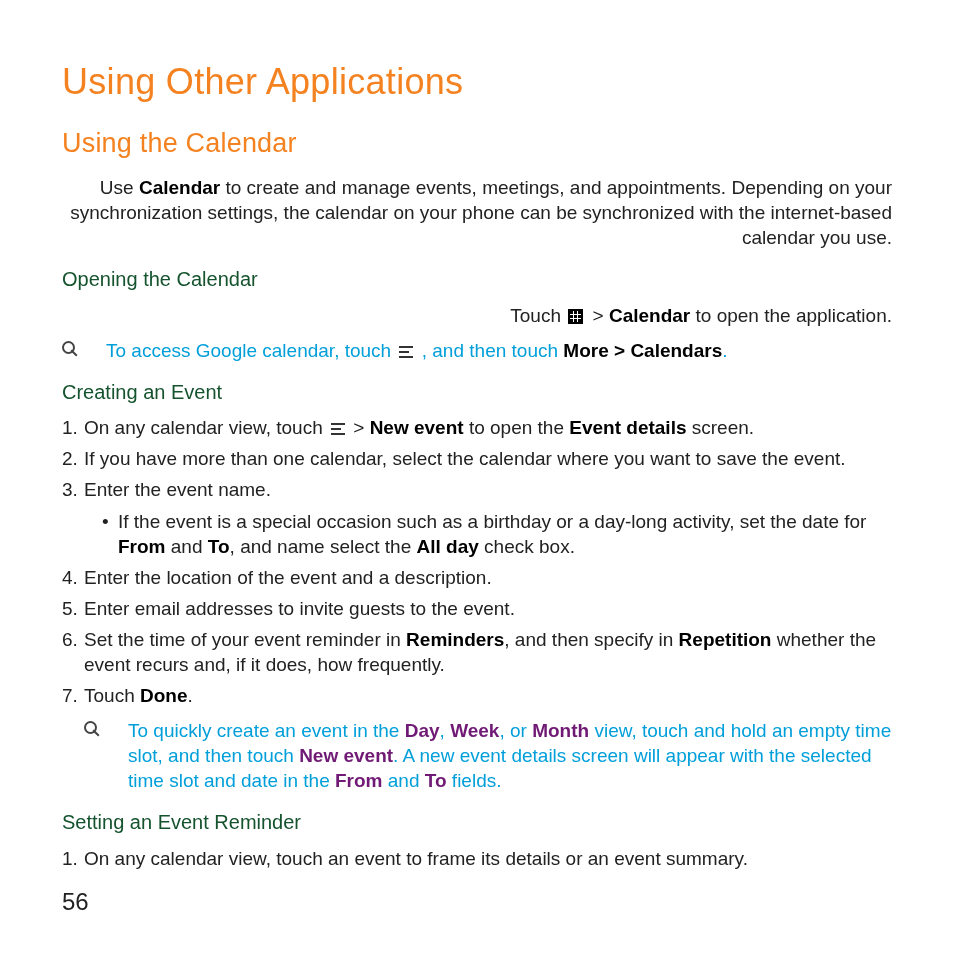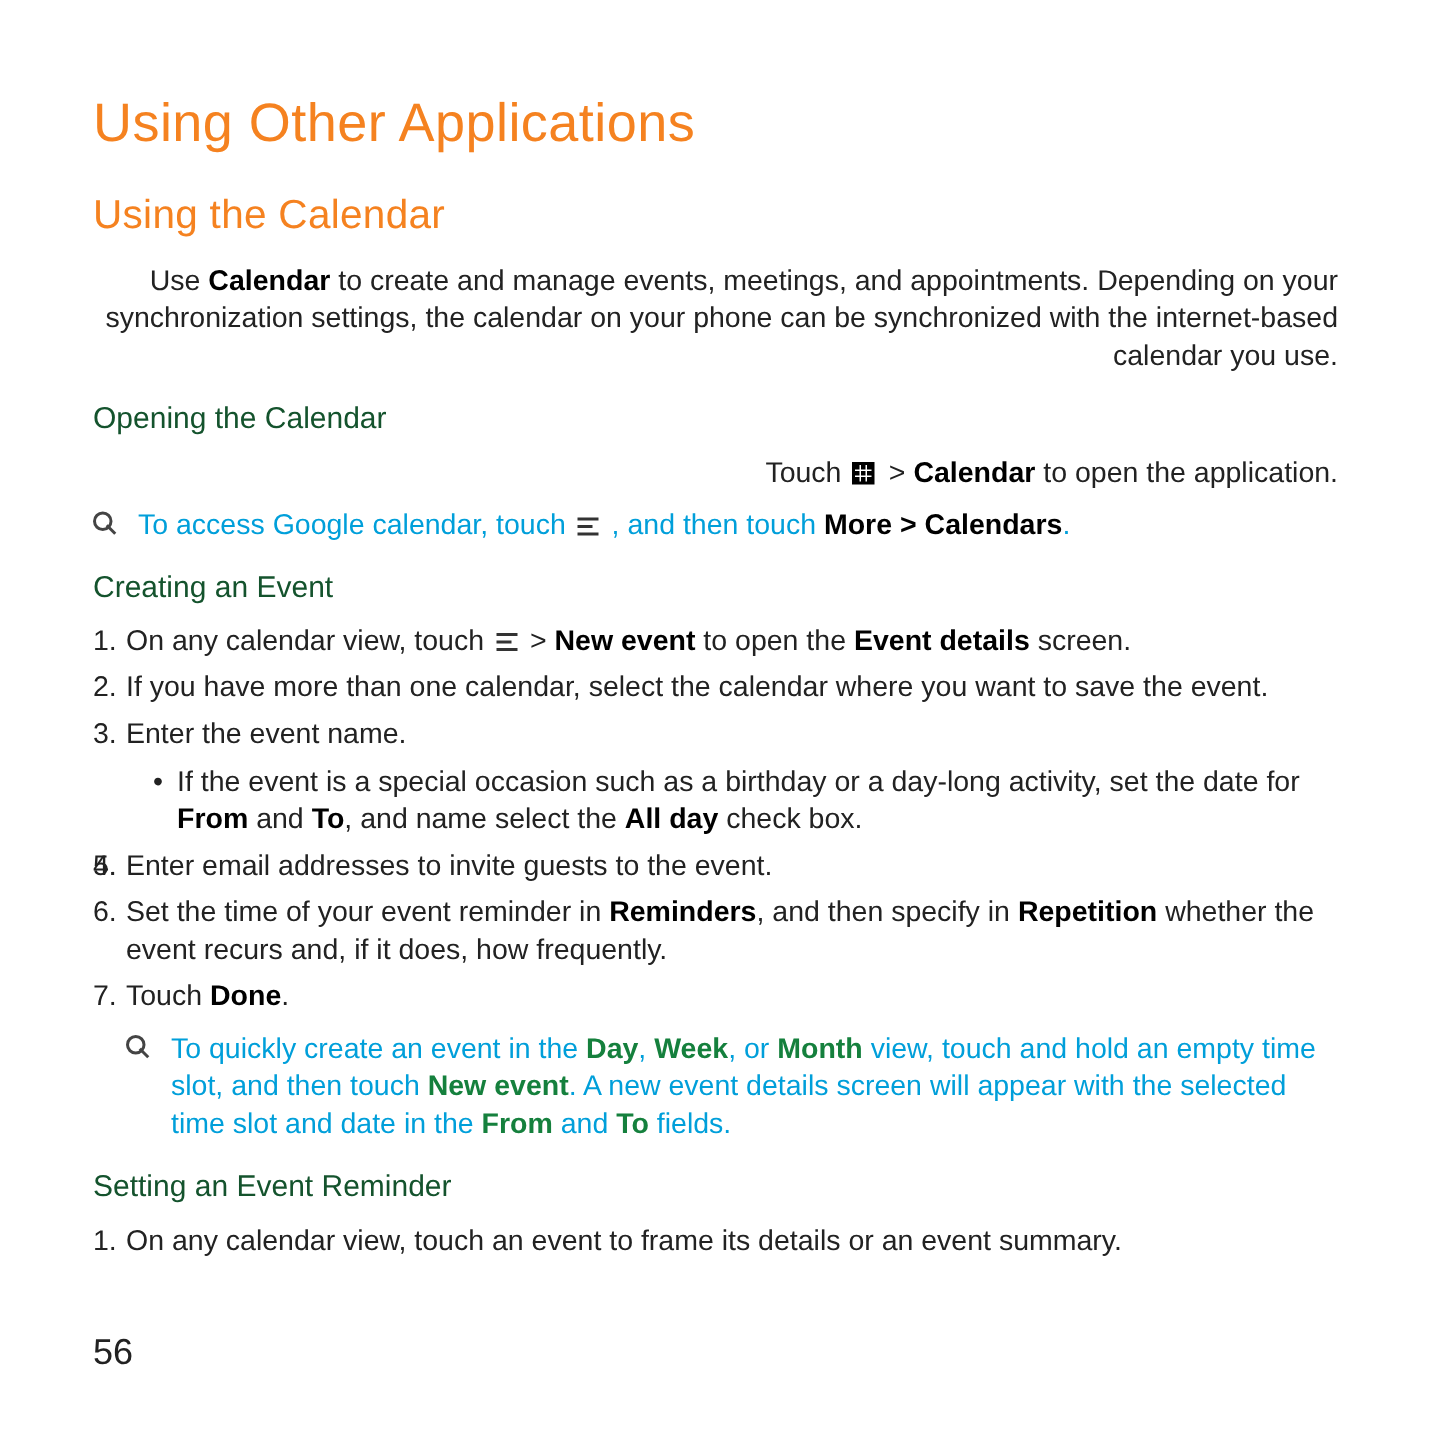--- a/index.html
+++ b/index.html
@@ -51,36 +51,36 @@
   }
   .icon-menu {
     display: inline-block; width: 14px; height: 12px;
     vertical-align: -1px; margin: 0 3px;
     background:
       linear-gradient(#333,#333) 0 0/14px 2px no-repeat,
       linear-gradient(#333,#333) 0 5px/10px 2px no-repeat,
       linear-gradient(#333,#333) 0 10px/14px 2px no-repeat;
   }
   .tip {
-    display: flex; gap: 12px; margin: 10px 0 6px 0;
+    display: flex; gap: 26px; margin: 10px 0 6px 0;
   }
   .tip-icon {
     flex: 0 0 auto; width: 18px; height: 18px; position: relative; margin-top: 3px;
   }
   .tip-icon::before {
     content: ""; position: absolute; width: 9px; height: 9px; border: 2px solid #444;
     border-radius: 50%; left: 0; top: 0;
   }
   .tip-icon::after {
     content: ""; position: absolute; width: 8px; height: 2px; background: #444;
     transform: rotate(45deg); left: 8px; top: 11px;
   }
   .tip-text { color: #009fda; flex: 1; }
   .tip-text b { color: #000; }
-  .tip-text .bblue { font-weight: 700; color: #15803d; }
+  .tip-text .bblue { font-weight: 700; color: #701a75; }
   ol { list-style: none; padding-left: 0; }
   ol > li { position: relative; padding-left: 22px; margin-bottom: 6px; }
   ol > li .num { position: absolute; left: 0; top: 0; }
   ul.sub { list-style: none; padding-left: 18px; margin-top: 6px; }
   ul.sub > li { position: relative; padding-left: 16px; margin-bottom: 6px; }
   ul.sub > li::before {
     content: "•"; position: absolute; left: 0; top: 0; color: #222;
   }
   .pagenum {
     position: absolute; bottom: 36px; left: 62px; font-size: 24px; color: #222;
@@ -124,20 +124,21 @@
     <span class="num">3.</span>
     <span>Enter the event name.</span>
     <ul class="sub">
       <li>
         <span>If the event is a special occasion such as a birthday or a day-long activity, set the date for </span><b>From</b><span> and </span><b>To</b><span>, and name select the </span><b>All day</b><span> check box.</span>
       </li>
     </ul>
   </li>
   <li>
     <span class="num">4.</span>
+    <span>Enter the location of the event and a description.</span>
   </li>
   <li>
     <span class="num">5.</span>
     <span>Enter email addresses to invite guests to the event.</span>
   </li>
   <li>
     <span class="num">6.</span>
     <span>Set the time of your event reminder in </span><b>Reminders</b><span>, and then specify in </span><b>Repetition</b><span> whether the event recurs and, if it does, how frequently.</span>
   </li>
   <li>

